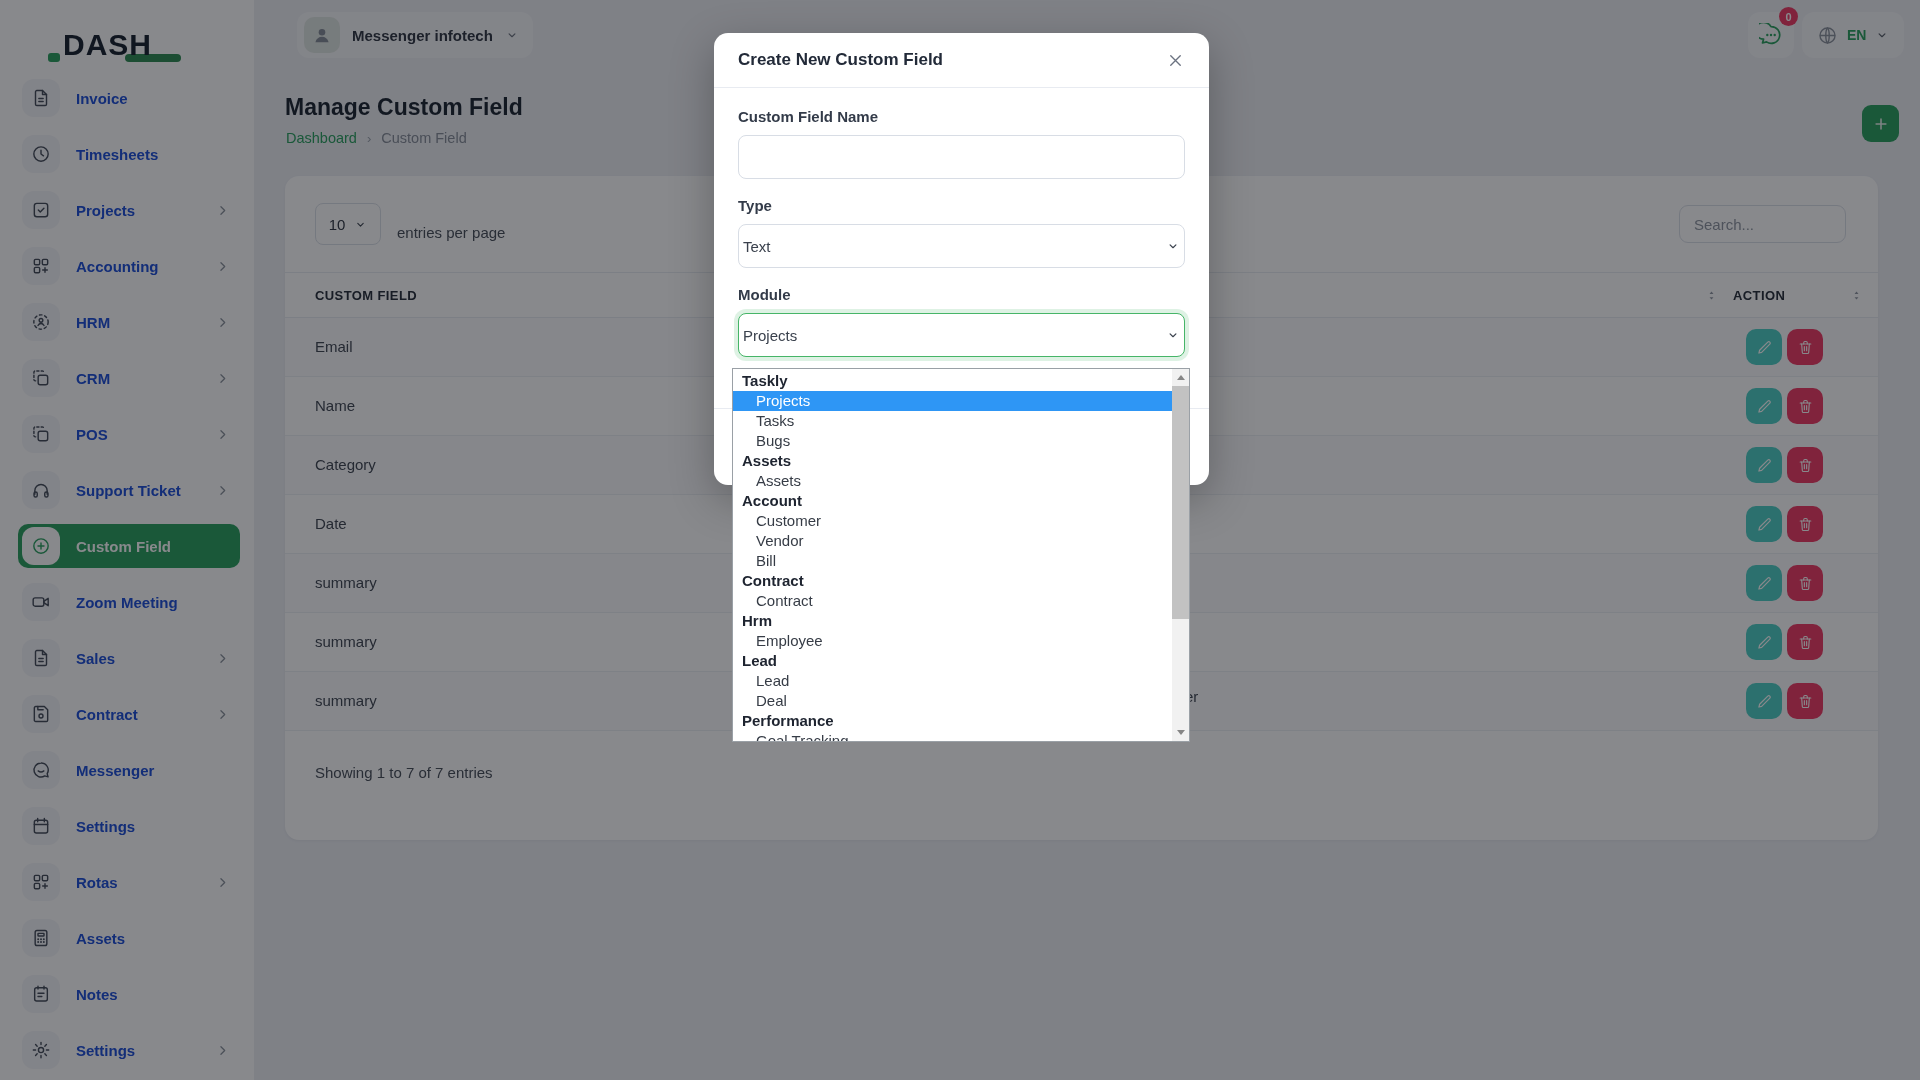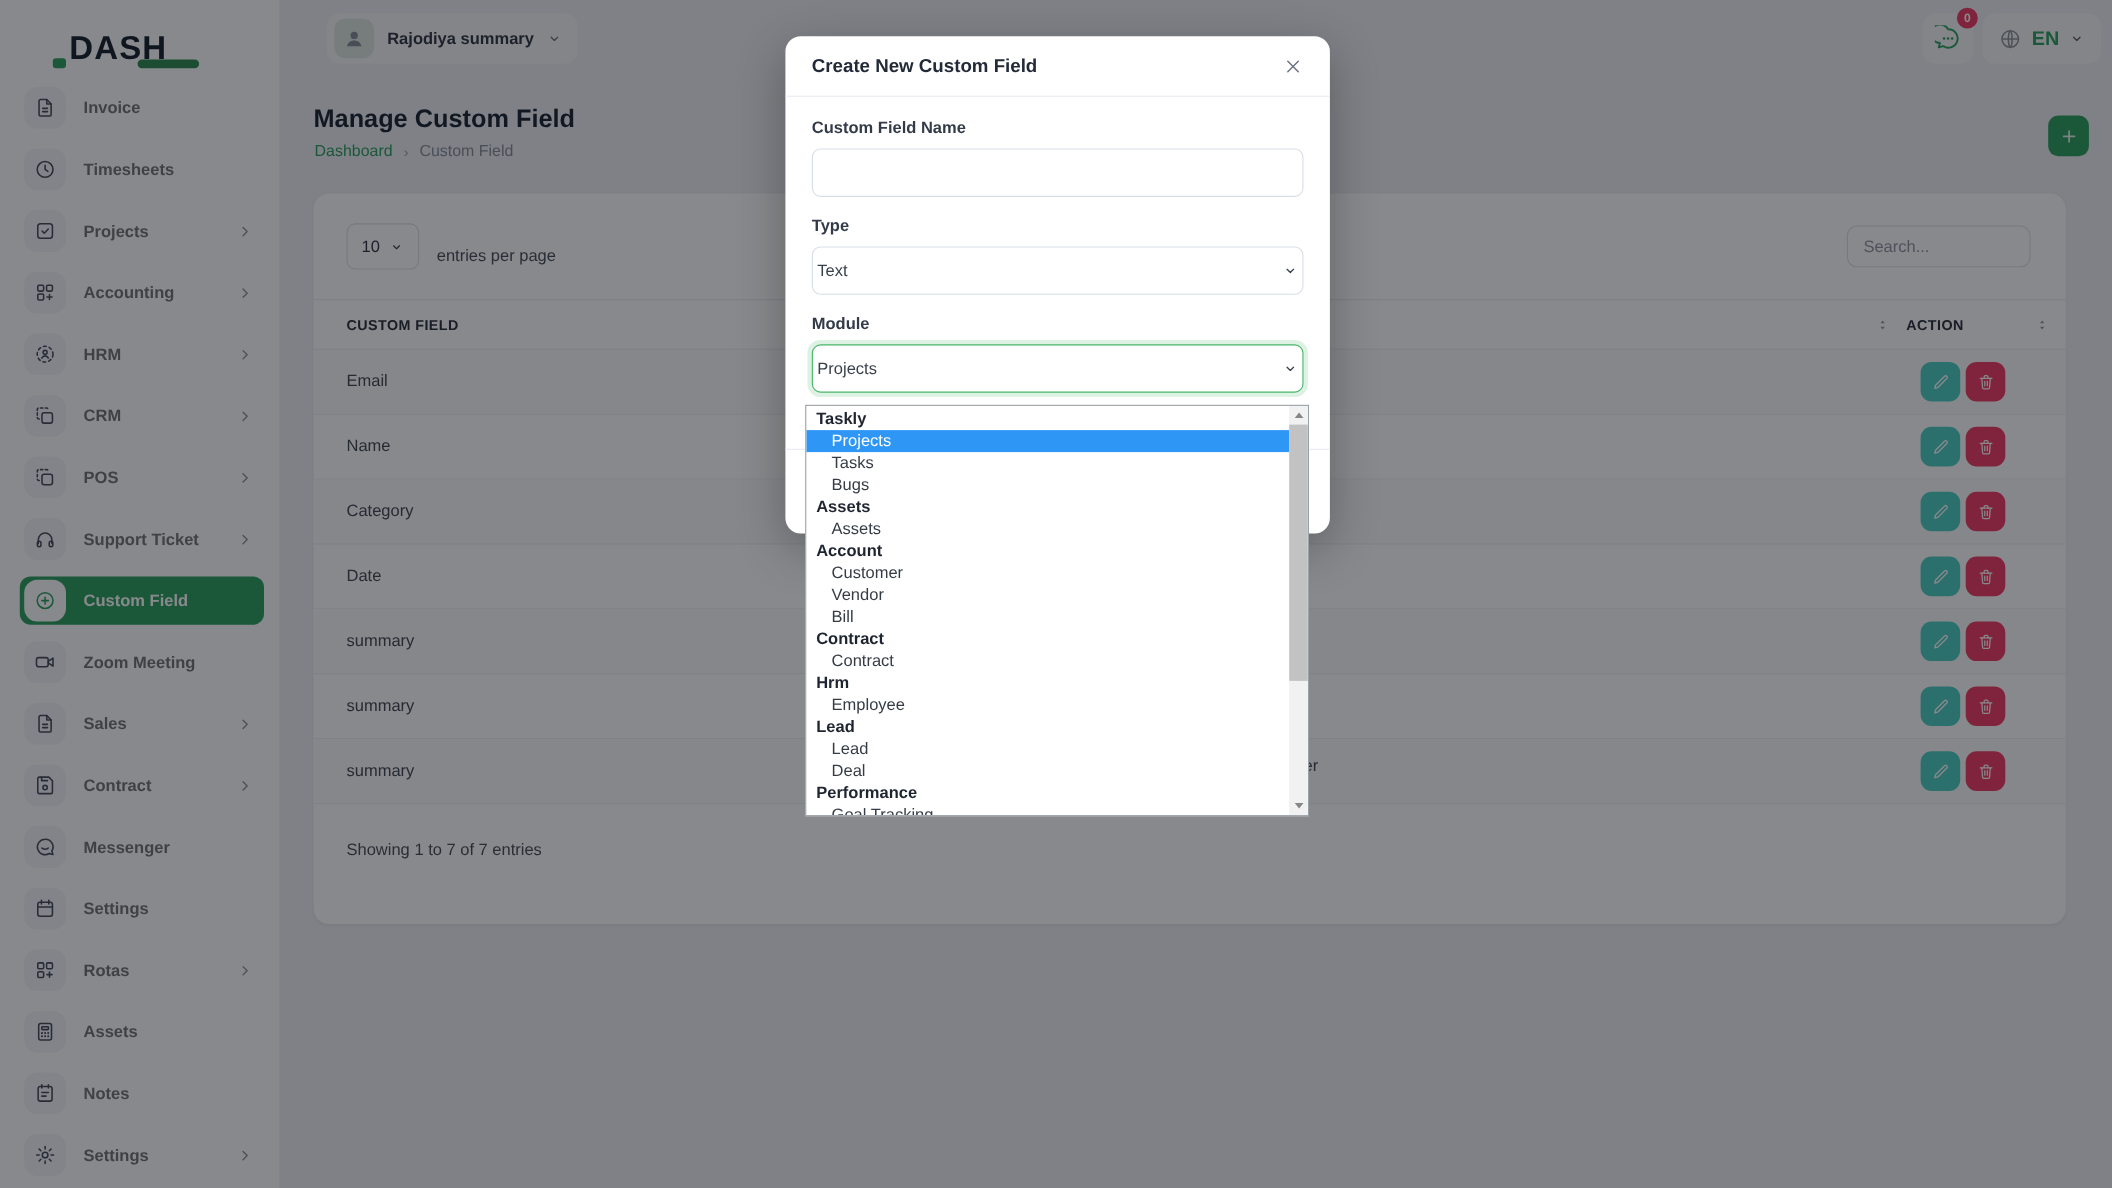--- a/index.html
+++ b/index.html
@@ -14,35 +14,35 @@
 
   
   .sidebar { position:absolute; left:0; top:0; width:254px; height:1080px; background:#ffffff; z-index:1; }
   .logo { position:absolute; left:48px; top:16px; height:46px; display:flex; align-items:flex-end; }
   .logo-dot { width:12px; height:9px; border-radius:3px; background:#2aa05f; margin-right:3px; }
   .logo-text { font-size:30px; font-weight:bold; letter-spacing:1px; color:#16202d; position:relative; z-index:2; }
   .logo-bar { width:56px; height:8px; border-radius:4px; background:#2e8b52; margin-left:-27px; position:relative; z-index:1; }
   .nav { position:absolute; left:0; top:76px; right:0; }
   .side-item { height:44px; margin:0 14px 12px 18px; border-radius:10px; display:flex; align-items:center; gap:16px; padding-left:4px; cursor:pointer; }
   .chip { width:38px; height:38px; border-radius:12px; background:#f4f5f9; color:#434b58; display:flex; align-items:center; justify-content:center; flex:0 0 auto; }
-  .side-item .lbl { font-size:15px; font-weight:600; color:#737373; }
+  .side-item .lbl { font-size:15px; font-weight:600; color:#1d4ed8; }
   .side-item .chev { margin-left:auto; margin-right:10px; color:#8a919c; }
   .side-item.active { background:#2aa05f; }
   .side-item.active .chip { background:#ffffff; color:#2aa05f; }
   .side-item.active .lbl { color:#ffffff; }
 
   
   .user-chip { position:absolute; left:297px; top:12px; height:46px; background:#f6f7f9; border-radius:12px; display:flex; align-items:center; gap:12px; padding:0 14px 0 7px; z-index:1; }
   .avatar { width:36px; height:36px; border-radius:10px; background:#dfe5e1; color:#828b96; display:flex; align-items:center; justify-content:center; }
   .user-name { font-size:15px; font-weight:600; color:#2f3642; }
   .chat-pill { position:absolute; left:1748px; top:12px; width:46px; height:46px; background:#f6f7f9; border-radius:12px; display:flex; align-items:center; justify-content:center; color:#2aa05f; z-index:1; }
   .badge { position:absolute; right:-4px; top:-5px; min-width:19px; height:19px; border-radius:50%; background:#ef3a63; color:#fff; font-size:11px; font-weight:bold; display:flex; align-items:center; justify-content:center; }
   .lang-pill { position:absolute; left:1802px; top:12px; height:46px; background:#f6f7f9; border-radius:12px; display:flex; align-items:center; gap:9px; padding:0 15px; z-index:1; }
   .lang-pill .globe { color:#8b929d; }
-  .lang-code { font-size:18px; font-weight:bold; color:#2aa05f; }
+  .lang-code { font-size:14px; font-weight:bold; color:#2aa05f; }
   .lang-pill .caret { color:#565d68; }
 
   
   .page-title { position:absolute; left:285px; top:94px; font-size:23px; font-weight:bold; color:#1b2330; z-index:1; }
   .breadcrumb { position:absolute; left:286px; top:130px; display:flex; align-items:center; gap:10px; font-size:14.5px; z-index:1; }
   .bc-link { color:#2aa05f; cursor:pointer; }
   .bc-sep { color:#9aa1ab; font-size:13px; }
   .bc-cur { color:#868d98; }
   .add-btn { position:absolute; left:1862px; top:105px; width:37px; height:37px; border-radius:9px; background:#2aa05f; color:#e9f2ec; display:flex; align-items:center; justify-content:center; cursor:pointer; z-index:1; }
 
@@ -430,21 +430,21 @@
       </div>
   </nav>
 </aside>
 
 <div class="user-chip">
   <span class="avatar">
       <svg class="ic" width="22" height="22">
         <use href="#i-person"></use>
       </svg>
     </span>
-  <span class="user-name">Rajodiya summary</span>
+  <span class="user-name">Messenger infotech</span>
   <svg class="ic" width="14" height="14" style="color:#6c737e">
       <use href="#i-caret-down"></use>
     </svg>
 </div>
 
 <div class="chat-pill">
   <svg class="ic" width="24" height="24">
       <use href="#i-chat-dots"></use>
     </svg>
   <span class="badge">0</span>

